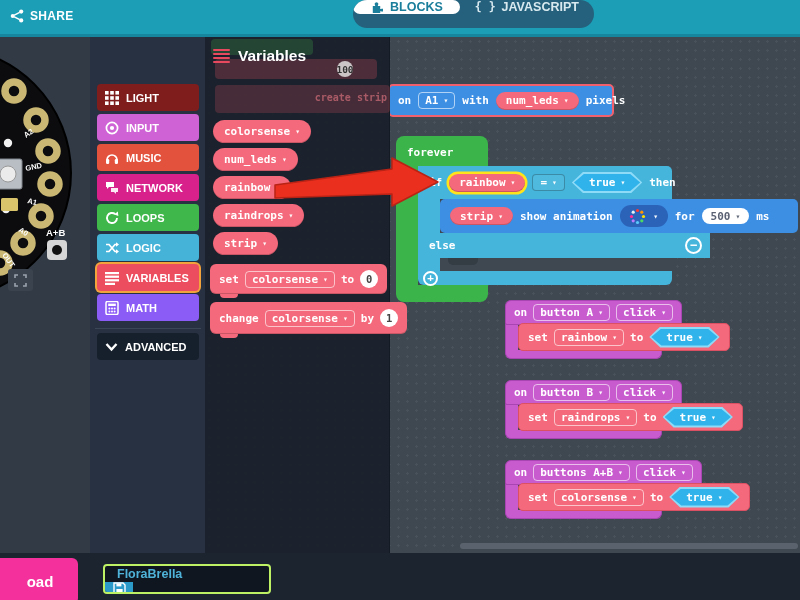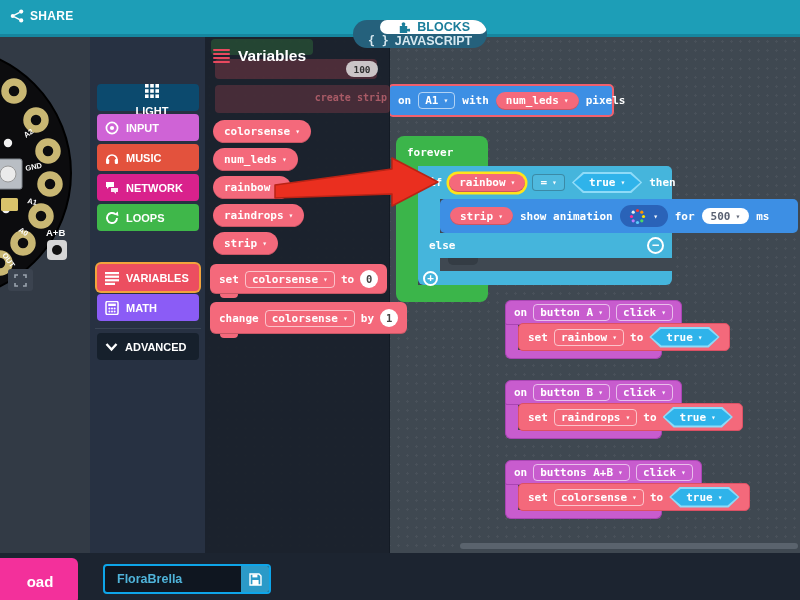--- a/index.html
+++ b/index.html
@@ -5,22 +5,22 @@
   html,body{margin:0;padding:0;background:#10161f;}
   *{box-sizing:border-box;}
   #app{position:relative;width:800px;height:600px;overflow:hidden;
        font-family:"Liberation Sans",sans-serif;background:#3f4851;}
 
   
   .topbar{position:absolute;left:0;top:0;width:800px;height:37px;background:#1d9eb7;
           border-bottom:3px solid #16869f;z-index:40;}
   .share{position:absolute;left:10px;top:9px;display:flex;align-items:center;gap:6px;
          color:#fff;font-weight:bold;font-size:12px;letter-spacing:.3px;cursor:pointer;}
-  .tabs{position:absolute;left:353px;top:20px;height:28px;background:#25617c;border-radius:15px;
-        display:flex;align-items:flex-end;overflow:hidden;flex-direction:column;}
+  .tabs{position:absolute;left:353px;top:0;height:28px;background:#25617c;border-radius:15px;
+        display:flex;align-items:flex-start;overflow:hidden;}
   .tab-blocks{background:#fff;color:#1b7e9b;border-radius:15px;padding:0 17px;display:flex;
         align-items:center;gap:7px;font-weight:bold;font-size:12.5px;}
   .tab-js{color:#d8e9f0;padding:0 15px;display:flex;align-items:center;gap:6px;
         font-weight:bold;font-size:12.5px;}
   .braces{font-family:"DejaVu Sans Mono",monospace;font-size:11.5px;}
 
   
   .sim{position:absolute;left:0;top:37px;width:90px;height:516px;background:#323a45;z-index:5;}
   .ab-label{position:absolute;left:46px;top:190px;color:#fff;font-weight:bold;font-size:9.5px;}
   .ab-btn{position:absolute;left:47px;top:203px;width:20px;height:20px;background:#d6d6d6;
@@ -32,21 +32,21 @@
   
   .toolbox{position:absolute;left:90px;top:37px;width:115px;height:516px;background:#273142;z-index:10;}
   .search{position:absolute;left:9px;top:12px;width:98px;height:26px;background:#1a2330;
           border:1px solid #323e4e;border-radius:13px;display:flex;align-items:center;padding:0 8px;}
   .search input{flex:1;min-width:0;background:transparent;border:none;outline:none;color:#cfd6de;
           font-size:11.5px;font-weight:bold;font-family:"Liberation Sans",sans-serif;}
   .cat{position:absolute;left:7px;width:102px;height:27px;border-radius:4px;display:flex;
        align-items:center;gap:7px;padding-left:8px;color:#fff;font-weight:bold;font-size:11px;
        cursor:pointer;}
   .cat svg{flex:none;}
-  .c-light{top:47px;background:#0c4a6e;flex-direction:column;}
+  .c-light{top:47px;background:#7f1d1d;}
   .c-input{top:77px;background:#cf63d6;}
   .c-music{top:107px;background:#e3523d;}
   .c-network{top:137px;background:#d9218c;}
   .c-loops{top:167px;background:#3fb74a;}
   .c-logic{top:197px;background:#45b3d8;}
   .c-variables{top:227px;background:#ec4e60;box-shadow:0 0 0 2px #f2a33c;}
   .c-math{top:257px;background:#8b5cf6;}
   .tb-divider{position:absolute;left:5px;top:291px;width:106px;height:1px;background:#3a4555;}
   .c-advanced{top:296px;background:#16202c;}
 
@@ -84,21 +84,21 @@
   .hexwrap{clip-path:polygon(11px 0,calc(100% - 11px) 0,100% 50%,calc(100% - 11px) 100%,11px 100%,0 50%);
       background:#8edbf8;padding:2px;display:inline-flex;}
   .hex{clip-path:polygon(10px 0,calc(100% - 10px) 0,100% 50%,calc(100% - 10px) 100%,10px 100%,0 50%);
       background:#2fb3ea;padding:2px 15px;display:inline-flex;align-items:center;}
   .then{margin-left:auto;}
   .anim-spine{position:absolute;left:213px;top:162px;width:22px;height:34px;background:#45b5dc;}
   .anim-row{left:235px;top:162px;width:358px;height:34px;background:#3d8fe4;border-radius:5px;
       padding:0 8px 0 10px;}
   .anim-oval{width:48px;height:22px;background:#2a63b8;border-radius:11px;display:inline-flex;
       align-items:center;justify-content:center;gap:2px;}
-  .else-row{left:213px;top:196px;width:254px;height:25px;background:#45b5dc;padding-left:11px;}
+  .else-row{left:213px;top:196px;width:292px;height:25px;background:#45b5dc;padding-left:11px;}
   .circ-btn{width:17px;height:17px;border:2px solid #fff;border-radius:50%;color:#fff;
       display:inline-flex;align-items:center;justify-content:center;font-size:12px;font-weight:bold;
       line-height:1;cursor:pointer;flex:none;}
   .minus{position:absolute;right:8px;top:4px;}
   .minus::after{content:"−";margin-top:-1px;}
   .plus::after{content:"+";margin-top:-1px;}
   .slot-spine{position:absolute;left:213px;top:221px;width:22px;height:13px;background:#45b5dc;}
   .slot{position:absolute;left:235px;top:221px;width:232px;height:13px;background:#3f4851;}
   .slot i{position:absolute;left:8px;top:0;width:30px;height:7px;background:#343c44;
       border-radius:0 0 5px 5px;display:block;}
@@ -121,23 +121,23 @@
 
   .hscroll{position:absolute;left:255px;top:506px;width:338px;height:6px;background:#5a636d;
       border-radius:3px;cursor:pointer;}
 
   
   .flyout{position:absolute;left:205px;top:37px;width:185px;height:516px;
       background:rgba(25,32,43,.94);z-index:20;border-right:1px solid #131a24;}
   .ghost{position:absolute;border-radius:4px;}
   .g1{left:6px;top:2px;width:102px;height:16px;background:rgba(60,160,70,.28);}
   .g2{left:10px;top:22px;width:162px;height:20px;background:rgba(225,80,95,.25);}
-  .g2 .gval{position:absolute;left:122px;top:2px;width:32px;height:16px;border-radius:8px;
+  .g2 .gval{position:absolute;left:122px;top:2px;width:16px;height:16px;border-radius:8px;
       background:rgba(240,240,240,.78);color:#333;font-family:"DejaVu Sans Mono",monospace;
-      font-size:9.5px;font-weight:bold;display:flex;align-items:center;justify-content:center;margin-left:9px;}
+      font-size:9.5px;font-weight:bold;display:flex;align-items:center;justify-content:center;}
   .g3{left:10px;top:48px;width:175px;height:28px;background:rgba(225,80,95,.22);}
   .g3 span{position:absolute;right:3px;top:7px;color:rgba(250,130,140,.55);
       font-family:"DejaVu Sans Mono",monospace;font-size:10px;font-weight:bold;}
   .fly-head{position:absolute;left:8px;top:10px;display:flex;align-items:center;gap:8px;}
   .bars{width:17px;height:15px;display:flex;flex-direction:column;justify-content:space-between;}
   .bars i{display:block;height:2.6px;background:#e8495f;border-radius:1px;}
   .fly-title{color:#fff;font-weight:bold;font-size:15.5px;}
   .mkvar{position:absolute;left:6px;top:46px;width:172px;height:27px;border:2px solid #2f9fc4;
       border-radius:3px;color:#fff;font-weight:bold;font-size:12px;display:flex;align-items:center;
       justify-content:center;cursor:pointer;background:rgba(20,28,38,.5);z-index:2;}
@@ -154,21 +154,21 @@
 
   
   .arrow{position:absolute;left:0;top:0;z-index:30;pointer-events:none;}
 
   
   .footer{position:absolute;left:0;top:553px;width:800px;height:47px;background:#1c2430;z-index:15;}
   .dl{position:absolute;left:-30px;top:5px;width:108px;height:46px;background:#f3309b;
       border-radius:6px;color:#fff;font-weight:bold;font-size:15px;display:flex;align-items:center;
       justify-content:center;padding-left:32px;cursor:pointer;}
   .proj{position:absolute;left:103px;top:11px;width:168px;height:30px;background:#0f1620;
-      border:2px solid #0ea5e9;border-radius:4px;display:flex;overflow:hidden;}
+      border:2px solid #bef264;border-radius:4px;display:flex;overflow:hidden;flex-direction:column;}
   .proj input{flex:1;min-width:0;background:transparent;border:none;outline:none;color:#4fb3d9;
       font-size:12.5px;font-weight:bold;padding-left:12px;font-family:"Liberation Sans",sans-serif;}
   .save-btn{width:28px;background:#2b9ac8;display:flex;align-items:center;justify-content:center;
       cursor:pointer;flex:none;}
 </style>
 </head>
 <body>
 
 <div id="app">
 
@@ -363,20 +363,29 @@
         <path d="M6 7 h7 v4 h-2 v2 l-2-2 h-3 z" opacity=".9"></path>
       </svg>
       <span>NETWORK</span>
     </div>
     <div class="cat c-loops">
       <svg width="14" height="14" viewBox="0 0 14 14">
         <path d="M12 7 a5 5 0 1 1 -1.8 -3.9" fill="none" stroke="#fff" stroke-width="1.9"></path>
         <polygon points="12.8,0.6 13.4,5 9.2,3.4" fill="#fff"></polygon>
       </svg>
       <span>LOOPS</span>
+    </div>
+    <div class="cat c-logic">
+      <svg width="14" height="14" viewBox="0 0 14 14">
+        <path d="M1 3.5 h3 l6 7 h2.5" fill="none" stroke="#fff" stroke-width="1.7"></path>
+        <path d="M1 10.5 h3 l6 -7 h2.5" fill="none" stroke="#fff" stroke-width="1.7"></path>
+        <polygon points="11,1.3 14,3.5 11,5.7" fill="#fff"></polygon>
+        <polygon points="11,8.3 14,10.5 11,12.7" fill="#fff"></polygon>
+      </svg>
+      <span>LOGIC</span>
     </div>
     <div class="cat c-variables">
       <svg width="14" height="14" viewBox="0 0 14 14" fill="#fff">
         <rect x="0" y="1" width="14" height="2.2"></rect>
           <rect x="0" y="4.6" width="14" height="2.2"></rect>
         <rect x="0" y="8.2" width="14" height="2.2"></rect>
           <rect x="0" y="11.8" width="10" height="2.2"></rect>
       </svg>
       <span>VARIABLES</span>
     </div>

